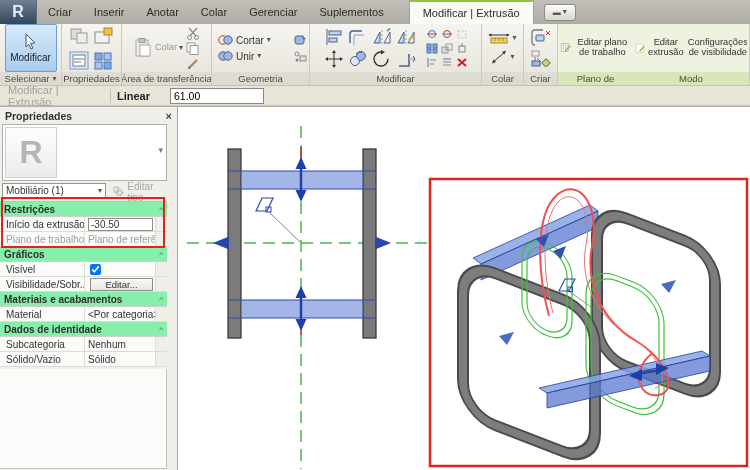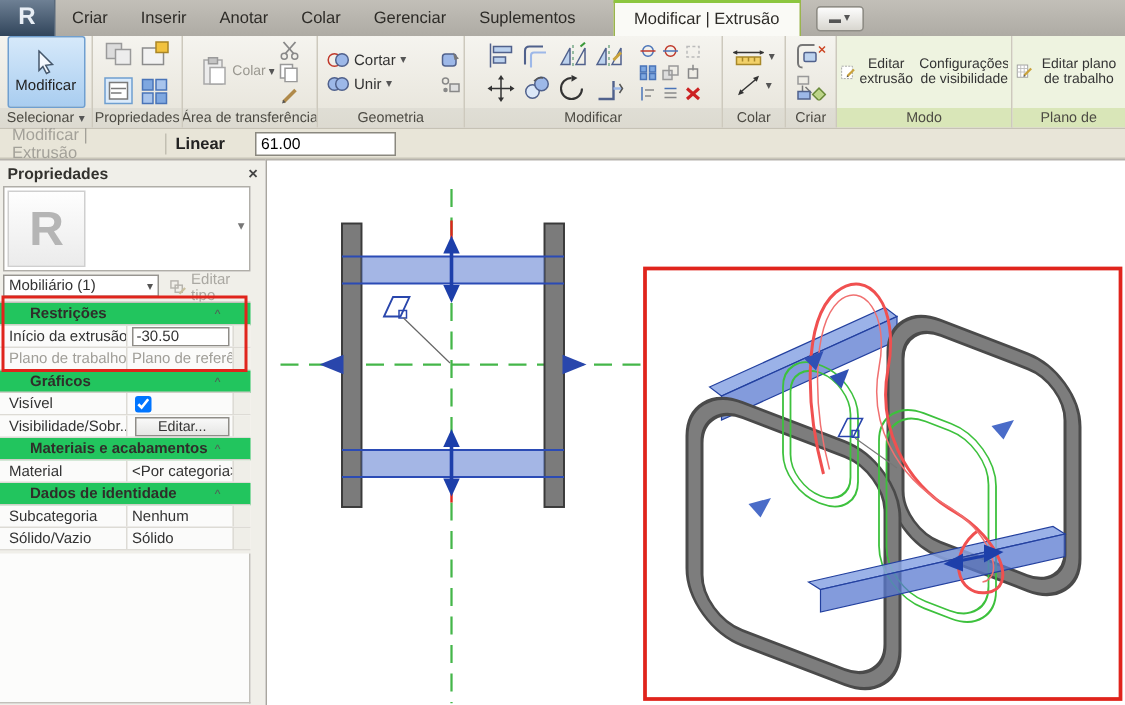--- a/index.html
+++ b/index.html
@@ -56,22 +56,22 @@
   .combo{width:104px;height:15px;background:#fff;border:1px solid #979590;display:flex;align-items:center;
          font-size:10px;padding:0 3px;box-sizing:border-box}
   .combo .caret{margin-left:auto}
   .edittype{flex:1;display:flex;align-items:center;gap:3px;font-size:10px;color:#aaa8a2;padding-left:3px}
   .grid{position:absolute;left:0;top:94px;width:167px;border-top:1px solid #c2c0ba}
   .prow{height:14px;display:flex;align-items:stretch;border-bottom:1px solid #dddbd5;background:#fbfbfa;font-size:10px}
   .prow .lab{width:85px;padding-left:6px;border-right:1px solid #dddbd5;display:flex;align-items:center;
              overflow:hidden;white-space:nowrap;box-sizing:border-box}
   .prow .val{flex:1;display:flex;align-items:center;padding-left:3px;overflow:hidden;white-space:nowrap}
   .prow .gut{width:11px;border-left:1px solid #dddbd5;background:#efeee8}
-  .phdr{height:14px;background:#22c55e;font-weight:bold;display:flex;align-items:center;
-        padding:0 20px;font-size:10px;border-bottom:1px solid #d1cfc8;color:#2f2e2a}
+  .phdr{height:14px;background:#86efac;font-weight:bold;display:flex;align-items:center;
+        padding:0 4px;font-size:10px;border-bottom:1px solid #d1cfc8;color:#2f2e2a}
   .phdr .chev{margin-left:auto;font-size:8px;color:#555;font-weight:normal}
   .pfield{flex:1;height:11px;margin-right:2px;border:1px solid #8f8d88;background:#fff;display:flex;
           align-items:center;padding:0 2px;font-size:10px}
   .ebtn{flex:1;height:11px;margin:0 2px;border:1px solid #8f8d88;background:linear-gradient(#f9f9f9,#e6e6e4);
         display:flex;align-items:center;justify-content:center;font-size:9.5px;color:#333}
   .grayrow{color:#a09e98}
   .grayrow .lab,.grayrow .val{color:#a09e98}
   .pempty{position:absolute;left:0;top:262px;width:167px;height:100px;background:#fcfcfb;
           border-right:1px solid #c2c0ba;border-bottom:1px solid #c2c0ba;box-sizing:border-box}
   .redbox{position:absolute;left:1px;top:90px;width:160px;height:47px;border:2px solid #e0241c;pointer-events:none}
@@ -349,65 +349,65 @@
         <path d="M4,7 L4,11 M6,8 L10,12" stroke="#777" fill="none"></path>
         <rect x="1" y="11" width="8" height="5" fill="#9db8e8" stroke="#50618c"></rect>
         <rect x="12" y="10" width="6" height="6" transform="rotate(45 15 13)" fill="#bcd488" stroke="#6a8a3a"></rect>
       </svg>
     </div>
     <div class="pcap">
       <span>Criar</span>
     </div>
   </div>
 
-  <div class="panel ctx" style="width:117px">
-    <div class="pbody">
-      <div class="icobtn" style="width:50px">
-        <svg width="20" height="20" viewBox="0 0 20 20">
-          <rect x="2" y="3" width="13" height="15" fill="#fff" stroke="#999" stroke-dasharray="2.5 1.5"></rect>
-          <line x1="9" y1="15" x2="17" y2="7" stroke="#caa23a" stroke-width="2.6"></line>
-          <path d="M8,16.5 L10.5,15.8 L8.8,14 Z" fill="#555"></path>
-        </svg>
-        <span>Editar extrusão</span>
-      </div>
-      <div class="icobtn" style="width:62px">
-        <svg width="20" height="20" viewBox="0 0 20 20">
-          <rect x="2" y="3" width="10" height="10" fill="#ececec" stroke="#888"></rect>
-          <path d="M2,3 L5,0.5 L15,0.5 L12,3" fill="#f7f7f7" stroke="#888"></path>
-          <path d="M12,3 L15,0.5 L15,10 L12,13" fill="#dcdcdc" stroke="#888"></path>
-          <circle cx="14.5" cy="14" r="2.4" fill="none" stroke="#777" stroke-width="1.3"></circle>
-          <path d="M16.5,15.5 L19,18 M18,16 L19.5,15" stroke="#777" stroke-width="1.3" fill="none"></path>
-        </svg>
-        <span>Configurações de visibilidade</span>
-      </div>
-    </div>
-    <div class="pcap">
-      <span>Modo</span>
-    </div>
-  </div>
-
   <div class="panel ctx" style="width:75px;border-right:none">
     <div class="pbody">
       <div class="icobtn" style="width:72px">
         <svg width="20" height="20" viewBox="0 0 20 20">
           <rect x="2" y="2" width="12" height="14" fill="#fff" stroke="#999"></rect>
           <line x1="6" y1="2" x2="6" y2="16" stroke="#bbb"></line>
             <line x1="10" y1="2" x2="10" y2="16" stroke="#bbb"></line>
           <line x1="2" y1="6" x2="14" y2="6" stroke="#bbb"></line>
             <line x1="2" y1="10" x2="14" y2="10" stroke="#bbb"></line>
           <line x1="10" y1="14" x2="18" y2="6" stroke="#caa23a" stroke-width="2.6"></line>
           <path d="M9,15.5 L11.5,14.8 L9.8,13 Z" fill="#555"></path>
         </svg>
         <span>Editar plano de trabalho</span>
       </div>
     </div>
     <div class="pcap">
       <span>Plano de</span>
     </div>
   </div>
+
+  <div class="panel ctx" style="width:117px">
+    <div class="pbody">
+      <div class="icobtn" style="width:50px">
+        <svg width="20" height="20" viewBox="0 0 20 20">
+          <rect x="2" y="3" width="13" height="15" fill="#fff" stroke="#999" stroke-dasharray="2.5 1.5"></rect>
+          <line x1="9" y1="15" x2="17" y2="7" stroke="#caa23a" stroke-width="2.6"></line>
+          <path d="M8,16.5 L10.5,15.8 L8.8,14 Z" fill="#555"></path>
+        </svg>
+        <span>Editar extrusão</span>
+      </div>
+      <div class="icobtn" style="width:62px">
+        <svg width="20" height="20" viewBox="0 0 20 20">
+          <rect x="2" y="3" width="10" height="10" fill="#ececec" stroke="#888"></rect>
+          <path d="M2,3 L5,0.5 L15,0.5 L12,3" fill="#f7f7f7" stroke="#888"></path>
+          <path d="M12,3 L15,0.5 L15,10 L12,13" fill="#dcdcdc" stroke="#888"></path>
+          <circle cx="14.5" cy="14" r="2.4" fill="none" stroke="#777" stroke-width="1.3"></circle>
+          <path d="M16.5,15.5 L19,18 M18,16 L19.5,15" stroke="#777" stroke-width="1.3" fill="none"></path>
+        </svg>
+        <span>Configurações de visibilidade</span>
+      </div>
+    </div>
+    <div class="pcap">
+      <span>Modo</span>
+    </div>
+  </div>
 </div>
 
 <div class="abs optbar">
   <span class="optctx">Modificar | Extrusão</span>
   <span class="optsep"></span>
   <span class="optlbl">Linear</span>
   <input class="optinput" type="text" value="61.00" style="">
 </div>
 
 <div class="abs props">

